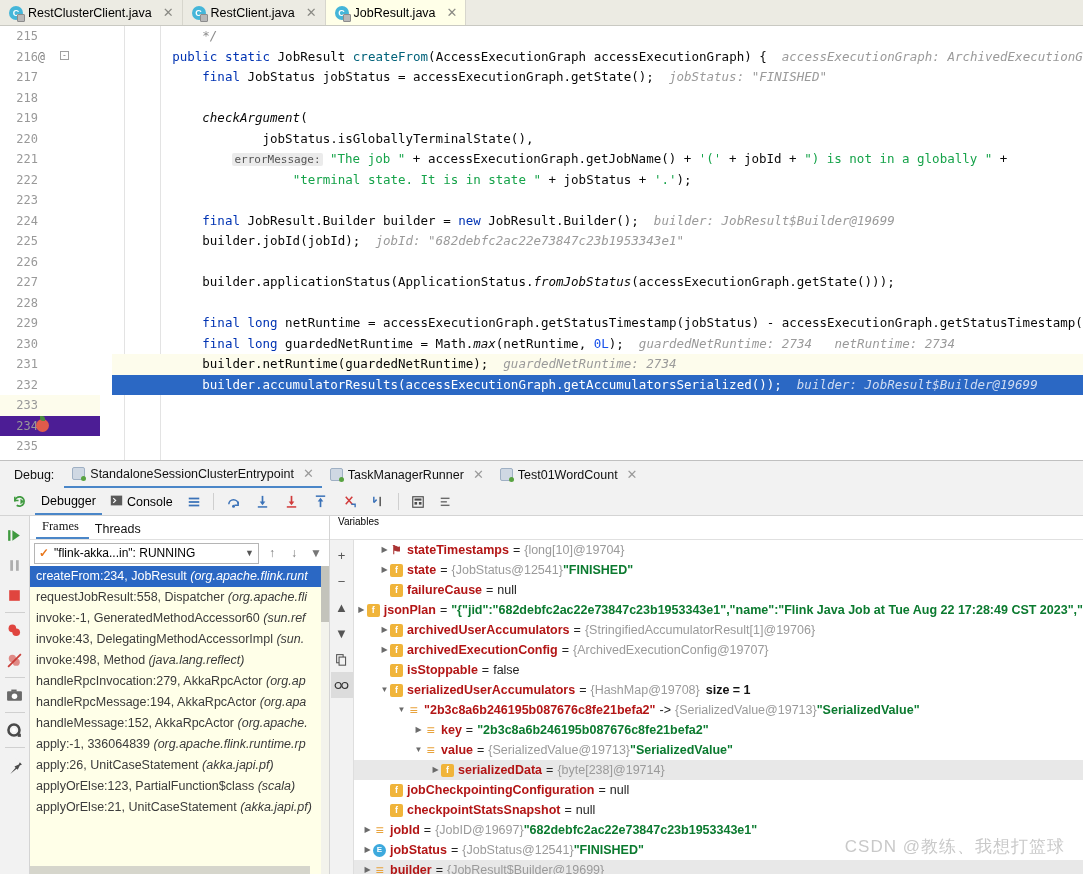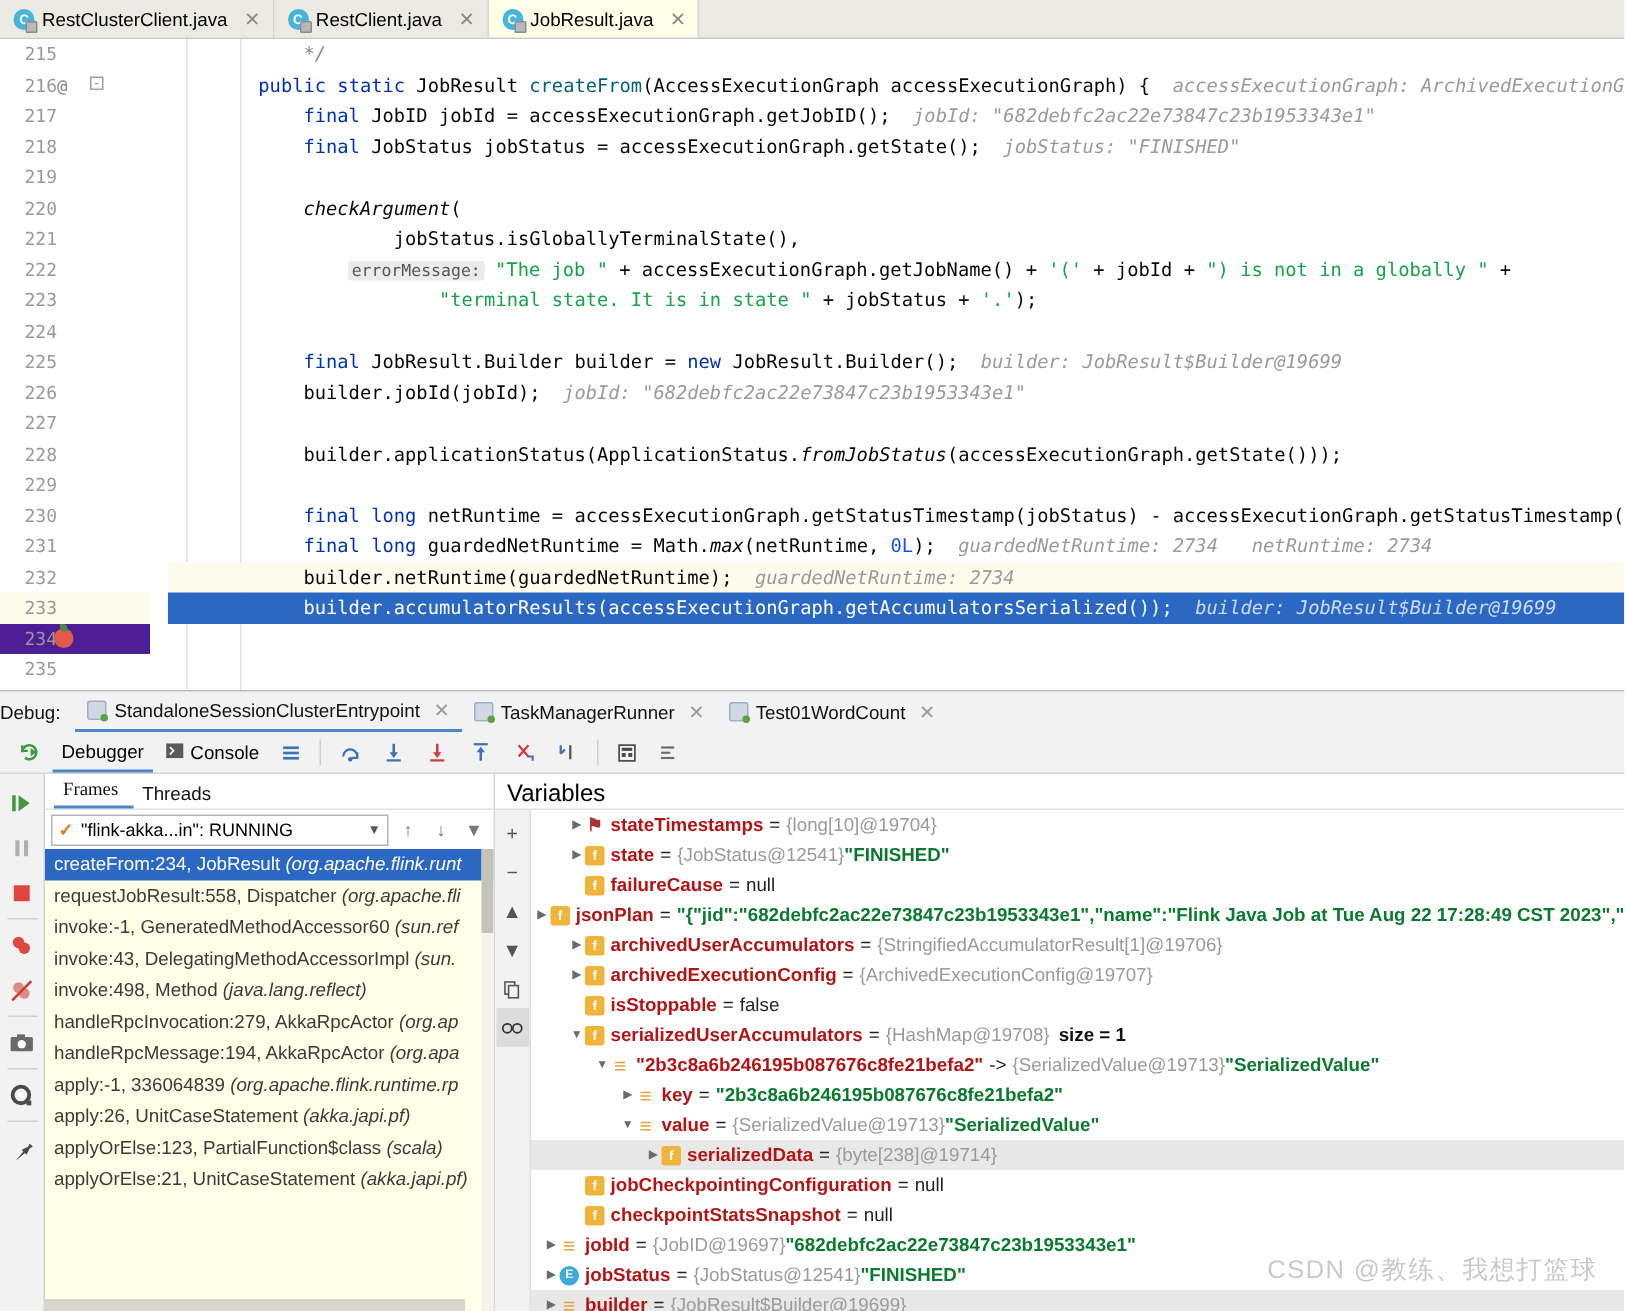--- a/index.html
+++ b/index.html
@@ -121,21 +121,21 @@
     background: #ebebeb; color: #555; font-style: normal;
     font-size: 11px; padding: 0 2px; border-radius: 2px;
   }
 
   
   .debug-header {
     height: 28px; flex: 0 0 28px;
     background: #f2f2f2;
     border-top: 1px solid #c0c0c0;
     display: flex; align-items: center;
-    padding-left: 0; gap: 0;
+    padding-left: 14px; gap: 0;
     font-size: 12.5px;
   }
   .debug-label { margin-right: 10px; color: #111; }
   .dbg-tab {
     display: flex; align-items: center; gap: 5px;
     padding: 0 8px; height: 27px;
     color: #111;
   }
   .dbg-tab.active { border-bottom: 2px solid #4a86c8; }
   .dbg-tab .tab-close { color: #9a9a9a; font-size: 13px; margin-left: 4px; }
@@ -228,22 +228,22 @@
   }
   .frames-scroll .thumb {
     position: absolute; top: 0; width: 8px; height: 56px; background: #c3c3bb;
   }
 
   .vars-pane {
     flex: 1 1 auto; display: flex; flex-direction: column; min-width: 0; min-height: 0;
   }
   .vars-head {
     height: 24px; flex: 0 0 24px;
-    display: flex; align-items: flex-end;
-    padding-left: 8px; font-size: 16px;
+    display: flex; align-items: flex-start;
+    padding-left: 8px; font-size: 10px;
     border-bottom: 1px solid #e0e0e0; background: #fff;
   }
   .vars-body { flex: 1 1 auto; display: flex; min-height: 0; }
   .vars-rail {
     width: 24px; flex: 0 0 24px; background: #f2f2f2;
     border-right: 1px solid #dedede;
     display: flex; flex-direction: column; align-items: center; padding-top: 2px;
   }
   .vrail-btn { width: 22px; height: 26px; display:flex; align-items:center; justify-content:center; color:#555; font-size:13px; }
   .vrail-btn.on { background: #dcdcdc; }
@@ -330,21 +330,20 @@
         <div class="ln-row row-current"><span class="ln-num">233</span></div>
         <div class="ln-row row-exec"><span class="ln-num">234</span><span class="ln-bp"></span></div>
         <div class="ln-row"><span class="ln-num">235</span></div>
       </div>
     <div class="code-area">
       <div class="vline" style="left:24px"></div>
       <div class="vline" style="left:60px"></div>
       <div id="code" class="code-inner">
           <div class="code-row"><span class="tok txt">            </span><span class="tok cmt">*/</span></div>
           <div class="code-row"><span class="tok txt">        </span><span class="tok kw">public static </span><span class="tok txt">JobResult </span><span class="tok mth">createFrom</span><span class="tok txt">(AccessExecutionGraph accessExecutionGraph) {</span><span class="tok hint">  accessExecutionGraph: ArchivedExecutionGra</span></div>
-          <div class="code-row"><span class="tok txt">            </span><span class="tok kw">final </span><span class="tok txt">JobID jobId = accessExecutionGraph.getJobID();</span><span class="tok hint">  jobId: "682debfc2ac22e73847c23b1953343e1"</span></div>
           <div class="code-row"><span class="tok txt">            </span><span class="tok kw">final </span><span class="tok txt">JobStatus jobStatus = accessExecutionGraph.getState();</span><span class="tok hint">  jobStatus: "FINISHED"</span></div>
           <div class="code-row">&nbsp;</div>
           <div class="code-row"><span class="tok txt">            </span><span class="tok ital">checkArgument</span><span class="tok txt">(</span></div>
           <div class="code-row"><span class="tok txt">                    jobStatus.isGloballyTerminalState(),</span></div>
           <div class="code-row"><span class="tok txt">                </span><span class="tok param-lbl">errorMessage:</span><span class="tok txt"> </span><span class="tok str">"The job "</span><span class="tok txt"> + accessExecutionGraph.getJobName() + </span><span class="tok str">'('</span><span class="tok txt"> + jobId + </span><span class="tok str">") is not in a globally "</span><span class="tok txt"> +</span></div>
           <div class="code-row"><span class="tok txt">                        </span><span class="tok str">"terminal state. It is in state "</span><span class="tok txt"> + jobStatus + </span><span class="tok str">'.'</span><span class="tok txt">);</span></div>
           <div class="code-row">&nbsp;</div>
           <div class="code-row"><span class="tok txt">            </span><span class="tok kw">final </span><span class="tok txt">JobResult.Builder builder = </span><span class="tok kw">new </span><span class="tok txt">JobResult.Builder();</span><span class="tok hint">  builder: JobResult$Builder@19699</span></div>
           <div class="code-row"><span class="tok txt">            builder.jobId(jobId);</span><span class="tok hint">  jobId: "682debfc2ac22e73847c23b1953343e1"</span></div>
           <div class="code-row">&nbsp;</div>
@@ -544,20 +543,21 @@
       </div>
       <div class="frames-list">
         <div id="frames">
             <div class="frame-row sel"><span>createFrom:234, JobResult </span><span class="pkg">(org.apache.flink.runt</span></div>
             <div class="frame-row"><span>requestJobResult:558, Dispatcher </span><span class="pkg">(org.apache.fli</span></div>
             <div class="frame-row"><span>invoke:-1, GeneratedMethodAccessor60 </span><span class="pkg">(sun.ref</span></div>
             <div class="frame-row"><span>invoke:43, DelegatingMethodAccessorImpl </span><span class="pkg">(sun.</span></div>
             <div class="frame-row"><span>invoke:498, Method </span><span class="pkg">(java.lang.reflect)</span></div>
             <div class="frame-row"><span>handleRpcInvocation:279, AkkaRpcActor </span><span class="pkg">(org.ap</span></div>
             <div class="frame-row"><span>handleRpcMessage:194, AkkaRpcActor </span><span class="pkg">(org.apa</span></div>
+            <div class="frame-row"><span>handleMessage:152, AkkaRpcActor </span><span class="pkg">(org.apache.</span></div>
             <div class="frame-row"><span>apply:-1, 336064839 </span><span class="pkg">(org.apache.flink.runtime.rp</span></div>
             <div class="frame-row"><span>apply:26, UnitCaseStatement </span><span class="pkg">(akka.japi.pf)</span></div>
             <div class="frame-row"><span>applyOrElse:123, PartialFunction$class </span><span class="pkg">(scala)</span></div>
             <div class="frame-row"><span>applyOrElse:21, UnitCaseStatement </span><span class="pkg">(akka.japi.pf)</span></div>
           </div>
         <div class="frames-scroll">
           <div class="thumb"></div>
         </div>
       </div>
       <div class="hscroll-bottom"></div>

